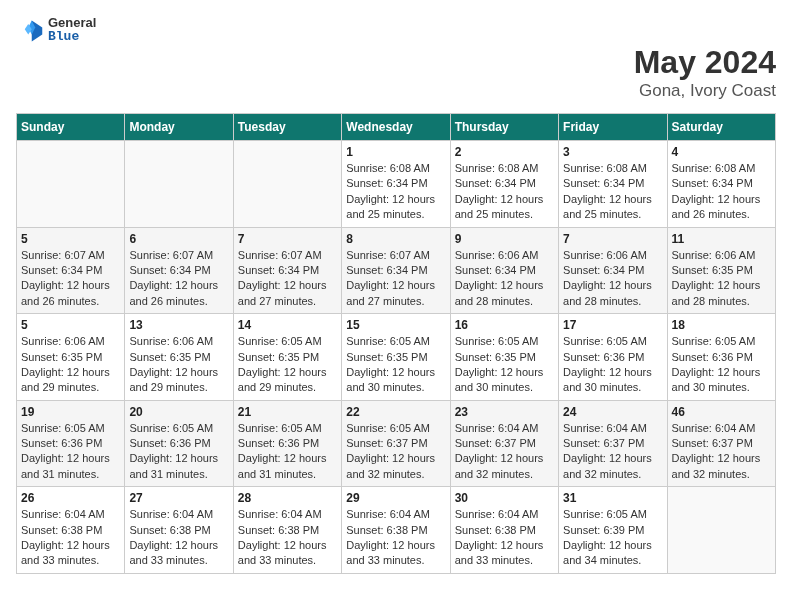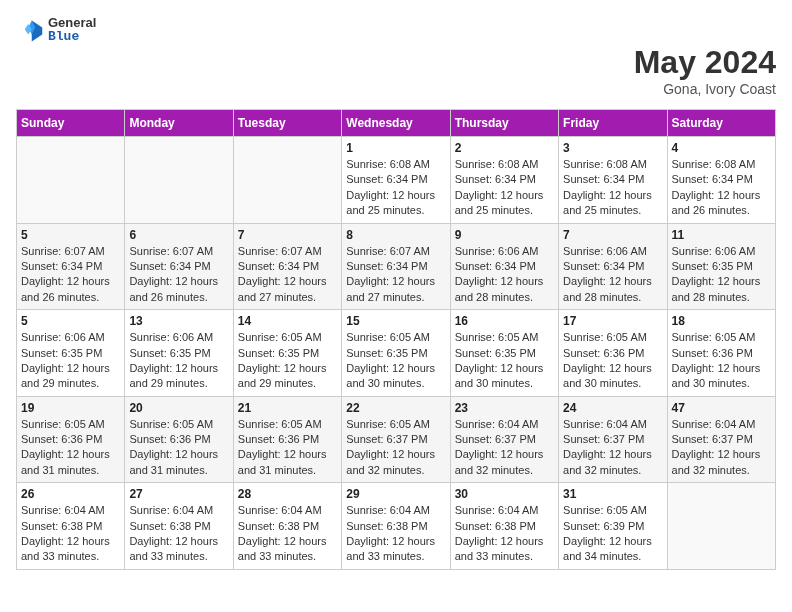--- a/index.html
+++ b/index.html
@@ -37,30 +37,30 @@
     .title-block {
       text-align: right;
       margin-top: 28px;
     }
     .title-block .month-year {
       font-size: 32px;
       font-weight: bold;
       color: #333;
     }
     .title-block .location {
-      font-size: 14px;
+      font-size: 17px;
       color: #555;
     }
     table {
       width: 100%;
       border-collapse: collapse;
       font-size: 10px;
     }
     thead tr th {
-      background-color: #a21caf;
+      background-color: #0f766e;
       color: white;
       padding: 6px 4px;
       text-align: left;
       font-size: 12px;
       border: 1px solid #ccc;
     }
     tbody tr td {
       border: 1px solid #ccc;
       vertical-align: top;
       padding: 4px;
@@ -294,21 +294,21 @@
 and 32 minutes.</div>
         </td>
         <td>
           <span class="day-number">24</span>
           <div class="day-info" style="white-space: pre-line;">Sunrise: 6:04 AM
 Sunset: 6:37 PM
 Daylight: 12 hours
 and 32 minutes.</div>
         </td>
         <td>
-          <span class="day-number">47</span>
+          <span class="day-number">46</span>
           <div class="day-info" style="white-space: pre-line;">Sunrise: 6:04 AM
 Sunset: 6:37 PM
 Daylight: 12 hours
 and 32 minutes.</div>
         </td>
       </tr>
       <tr>
         <td>
           <span class="day-number">26</span>
           <div class="day-info" style="white-space: pre-line;">Sunrise: 6:04 AM

